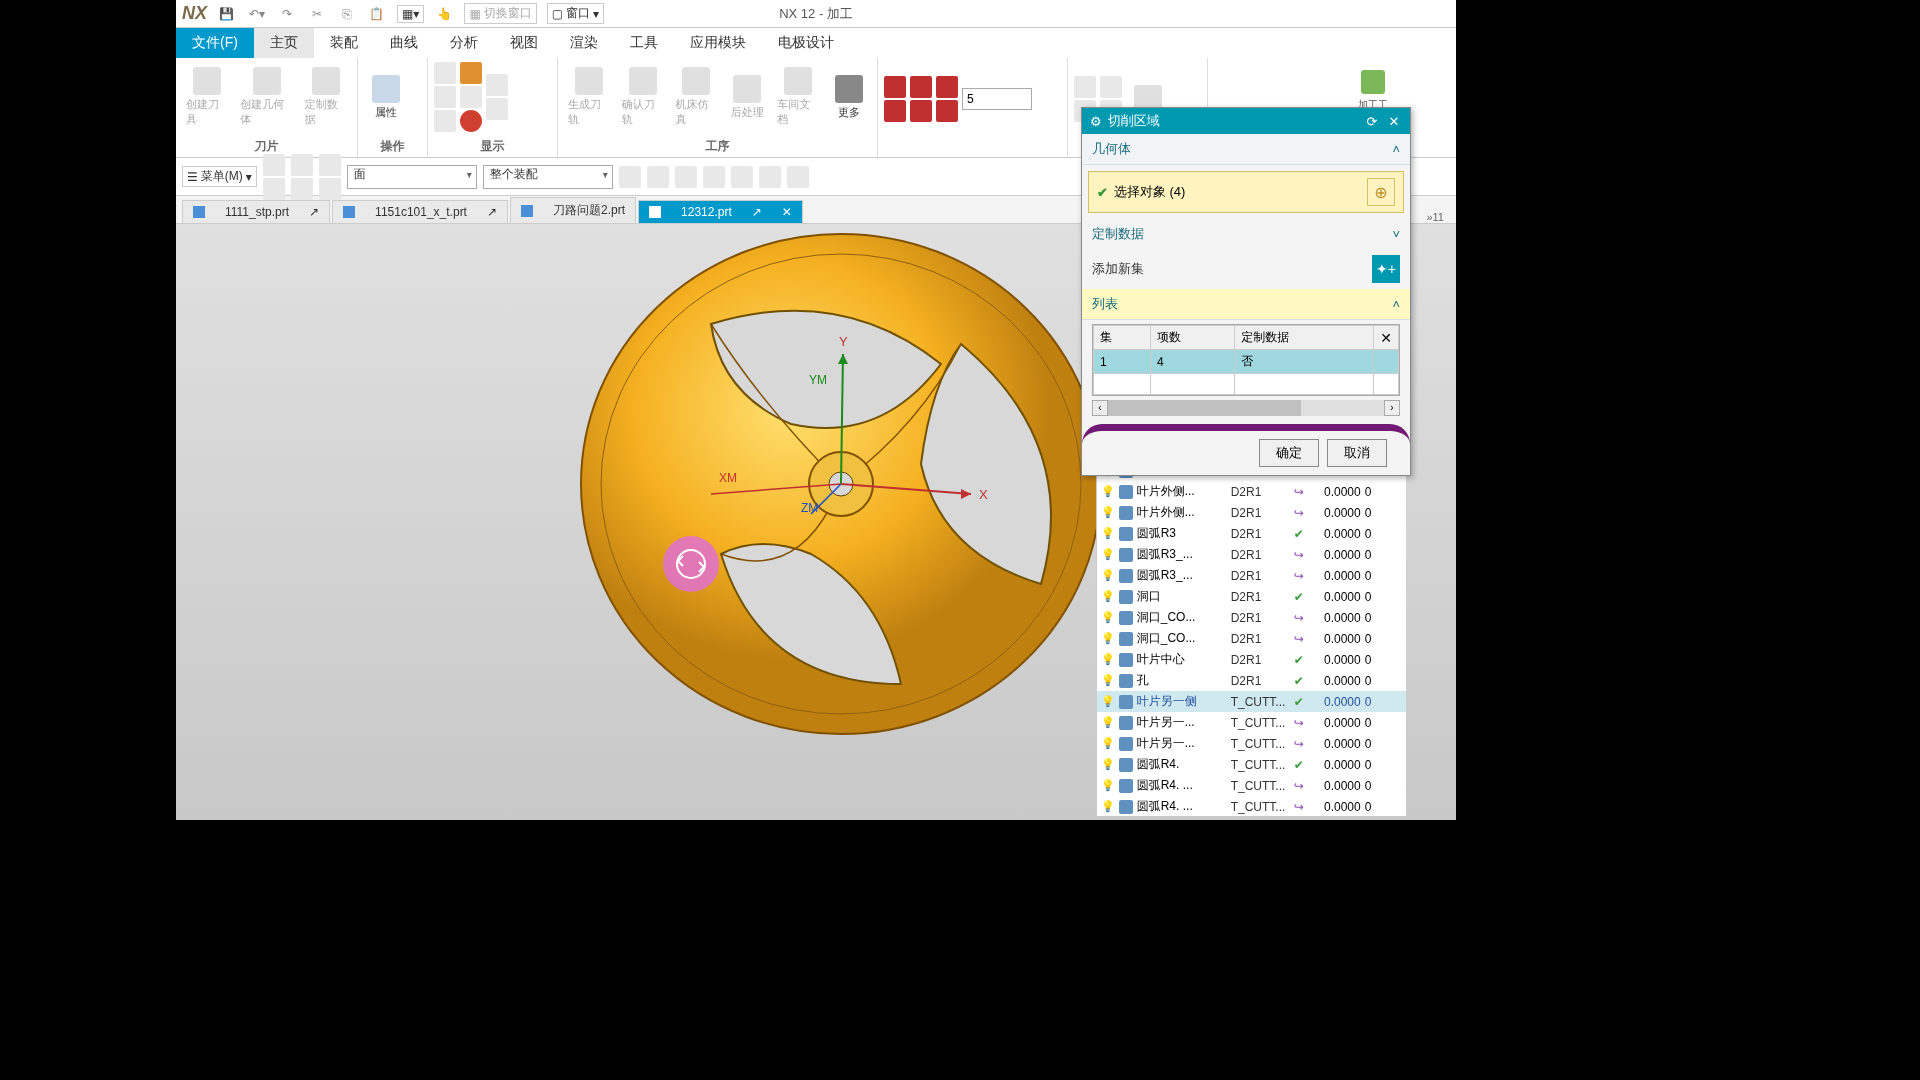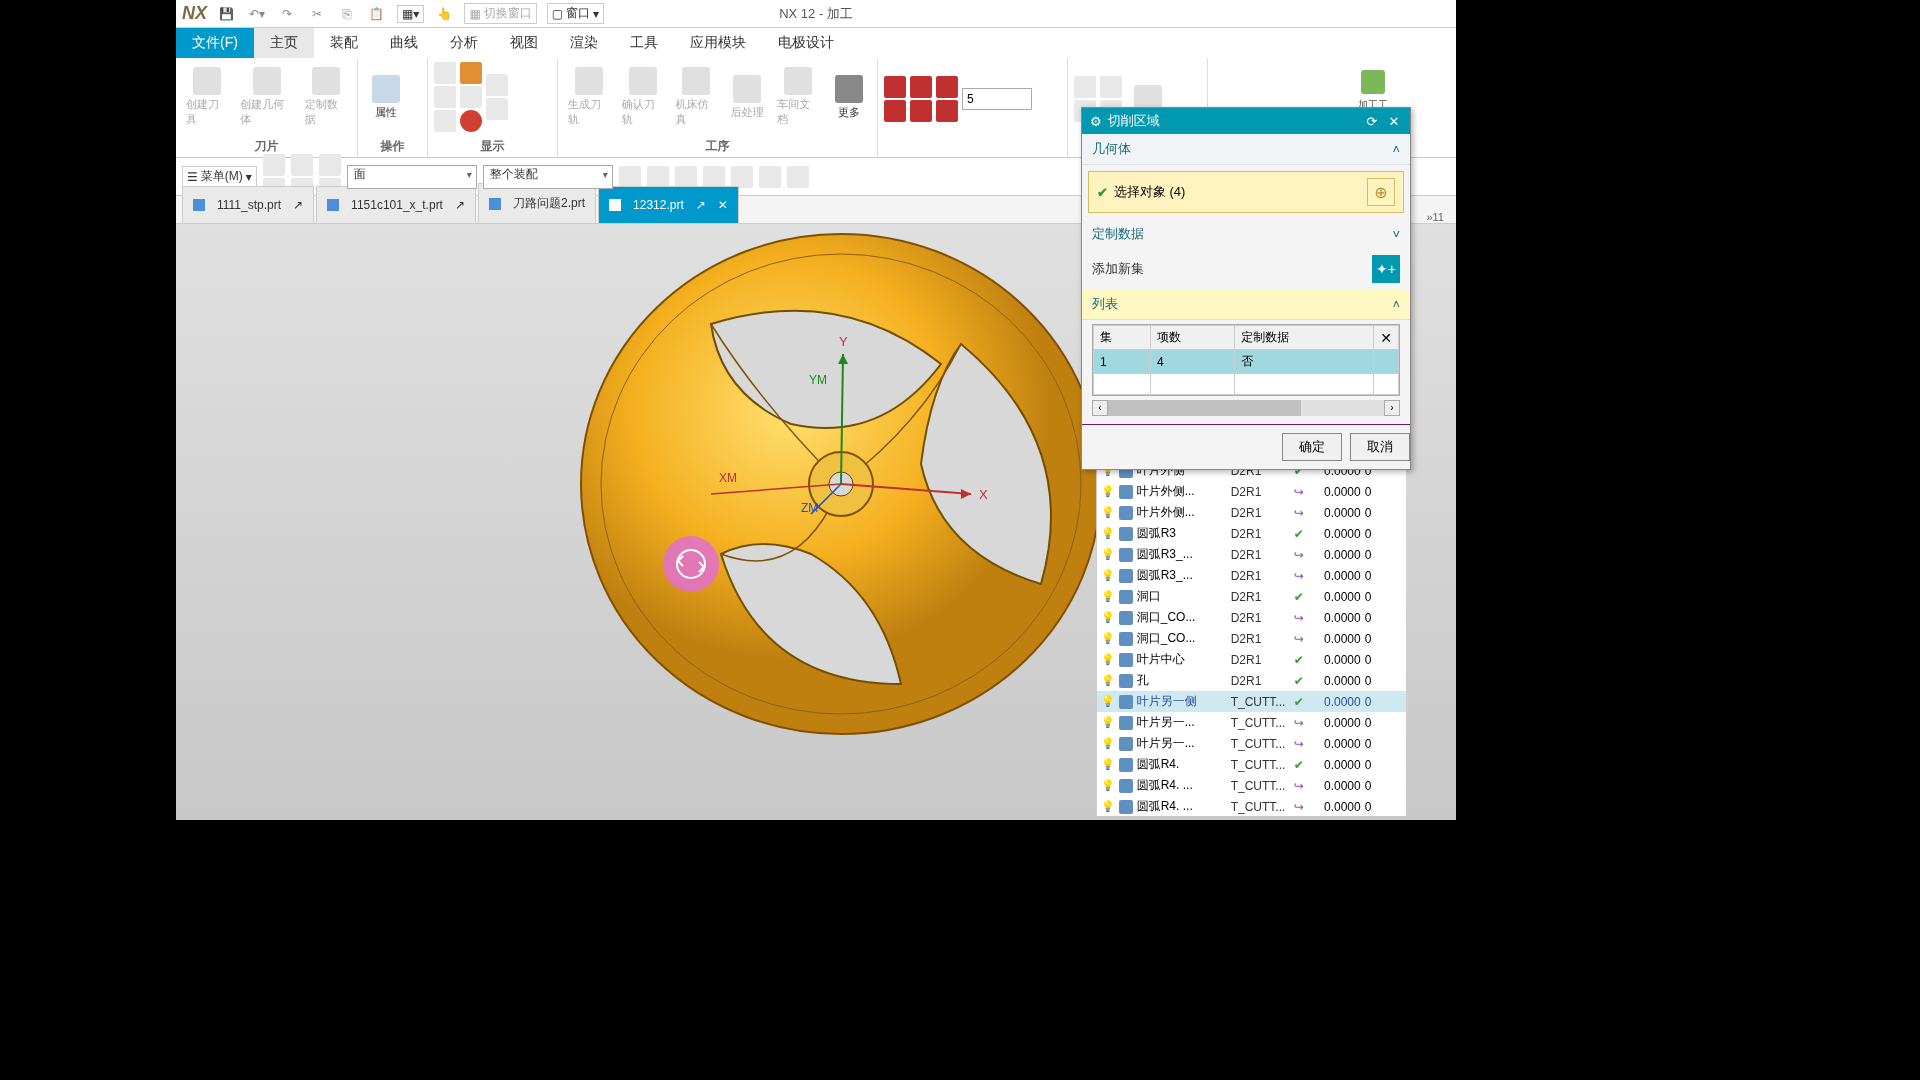--- a/index.html
+++ b/index.html
@@ -32,21 +32,21 @@
   .rb-small { width: 22px; height: 22px; background: #e8e8e8; border-radius: 2px; }
   .spin-input { width: 70px; height: 22px; border: 1px solid #aaa; padding: 0 4px; font-size: 12px; }
   
   
   .toolbar2 { height: 38px; background: #fff; border-bottom: 1px solid #ccc; display: flex; align-items: center; padding: 0 6px; gap: 6px; }
   .combo { height: 24px; border: 1px solid #aaa; background: #fff; padding: 0 18px 0 6px; font-size: 12px; color: #333; position: relative; }
   .combo::after { content: "▾"; position: absolute; right: 4px; top: 3px; color: #666; font-size: 10px; }
   
   
   .tabs { height: 28px; background: #f4f4f4; display: flex; align-items: flex-end; padding: 0 6px; border-bottom: 1px solid #ccc; }
-  .tab { display: flex; align-items: center; gap: 12px; padding: 11px 10px; font-size: 12px; color: #333; background: #eaeaea; border: 1px solid #ccc; border-bottom: none; margin-right: 2px; }
+  .tab { display: flex; align-items: center; gap: 20px; padding: 4px 10px; font-size: 12px; color: #333; background: #eaeaea; border: 1px solid #ccc; border-bottom: none; margin-right: 2px; }
   .tab.active { background: #0099cc; color: #fff; }
   .tab-ico { width: 12px; height: 12px; background: #4a90d9; }
   .tabs-right { margin-left: auto; font-size: 11px; color: #666; padding-right: 6px; }
   
   
   .main { position: relative; height: 596px; display: flex; }
   .viewport { flex: 1; background: linear-gradient(#e0e0e0, #c8c8c8); position: relative; overflow: hidden; }
   .viewport svg { width: 100%; height: 100%; }
   
   
@@ -64,21 +64,21 @@
   .list-table { margin: 4px 10px; border: 1px solid #aaa; background: #fff; font-size: 12px; }
   .list-table table { width: 100%; border-collapse: collapse; }
   .list-table th { background: #f0f0f0; border: 1px solid #ccc; padding: 3px 6px; text-align: left; font-weight: normal; }
   .list-table td { border: 1px solid #ccc; padding: 3px 6px; }
   .list-table tr.sel td { background: #a0d8e0; }
   .list-table .close-th { width: 22px; text-align: center; font-size: 14px; cursor: pointer; }
   .scroll-bar { display: flex; margin: 4px 10px 8px; align-items: center; }
   .scroll-bar .arr { width: 16px; height: 16px; border: 1px solid #aaa; background: #eee; text-align: center; font-size: 10px; line-height: 14px; }
   .scroll-bar .track { flex: 1; height: 16px; background: #e0e0e0; position: relative; }
   .scroll-bar .thumb { position: absolute; left: 0; width: 70%; height: 100%; background: #c0c0c0; }
-  .dlg-buttons { display: flex; justify-content: flex-end; gap: 8px; padding: 8px 0; background: #f4f4f4; border-top: 1px solid #701a75; }
+  .dlg-buttons { display: flex; justify-content: flex-end; gap: 8px; padding: 8px 23px; background: #f4f4f4; border-top: 7px solid #701a75; border-radius: 20px; }
   .dlg-buttons button { padding: 4px 16px; font-size: 13px; border: 1px solid #888; background: #f0f0f0; }
   
   
   .op-tree { position: absolute; left: 920px; top: 460px; width: 310px; height: 356px; background: #fff; font-size: 12px; overflow: hidden; border-left: 1px solid #ccc; }
   .op-row { display: flex; align-items: center; height: 21px; padding: 0 4px; gap: 4px; }
   .op-row.sel { background: #d0e8f0; color: #2050a0; }
   .op-bulb { color: #e0c020; font-size: 11px; }
   .op-ico { width: 14px; height: 14px; background: #6090c0; border-radius: 2px; }
   .op-name { width: 90px; overflow: hidden; text-overflow: ellipsis; white-space: nowrap; }
   .op-tool { width: 56px; color: #333; }

